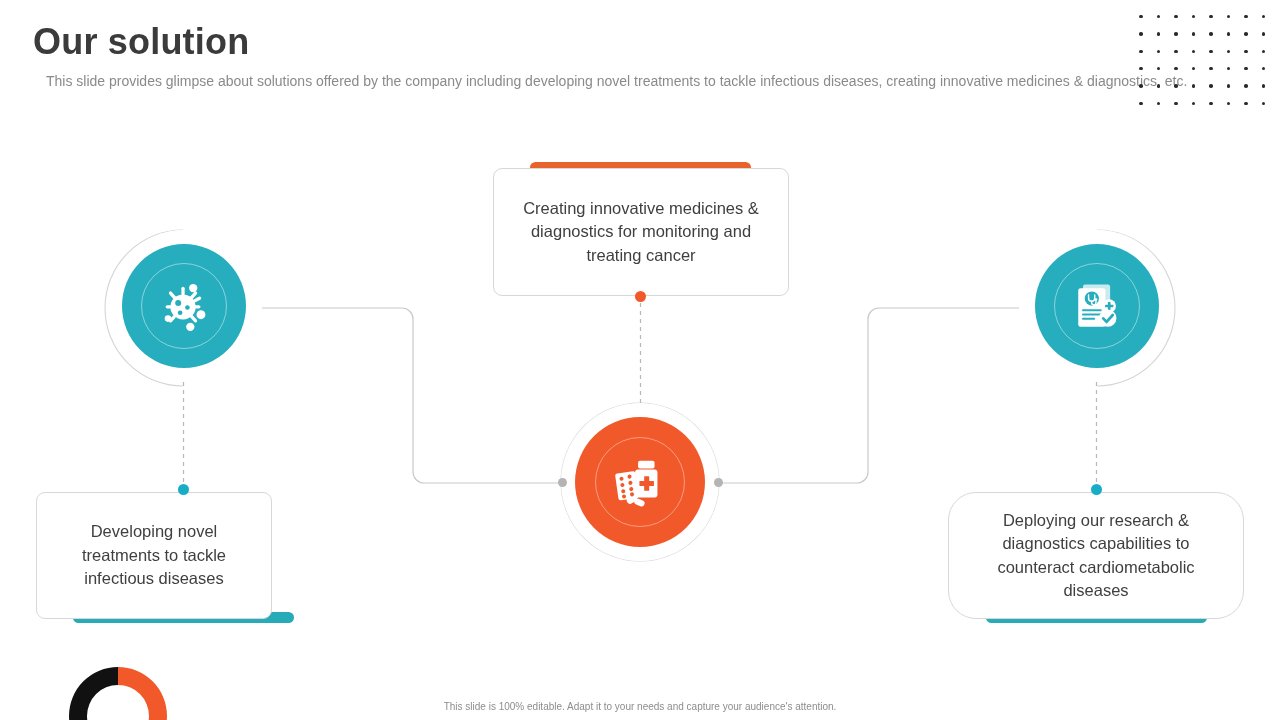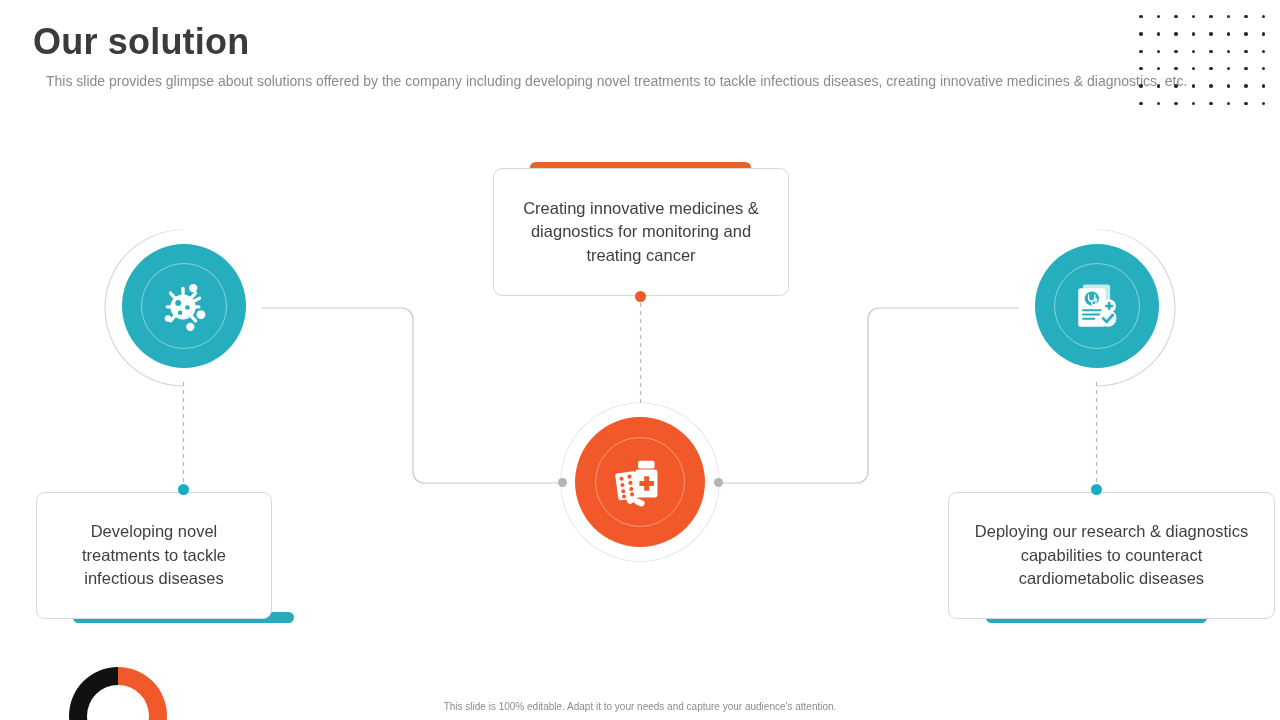--- a/index.html
+++ b/index.html
@@ -95,22 +95,23 @@
   }
   #card-left {
     left: 36px;
     top: 492px;
     width: 236px;
     height: 127px;
   }
   #card-right {
     left: 948px;
     top: 492px;
-    width: 327px;
+    width: 296px;
     height: 127px;
+    border-radius: 28px;
   }
 
   
   .accent-bar {
     position: absolute;
     height: 11px;
     border-radius: 6px;
     z-index: 3;
   }
   #accent-top {

